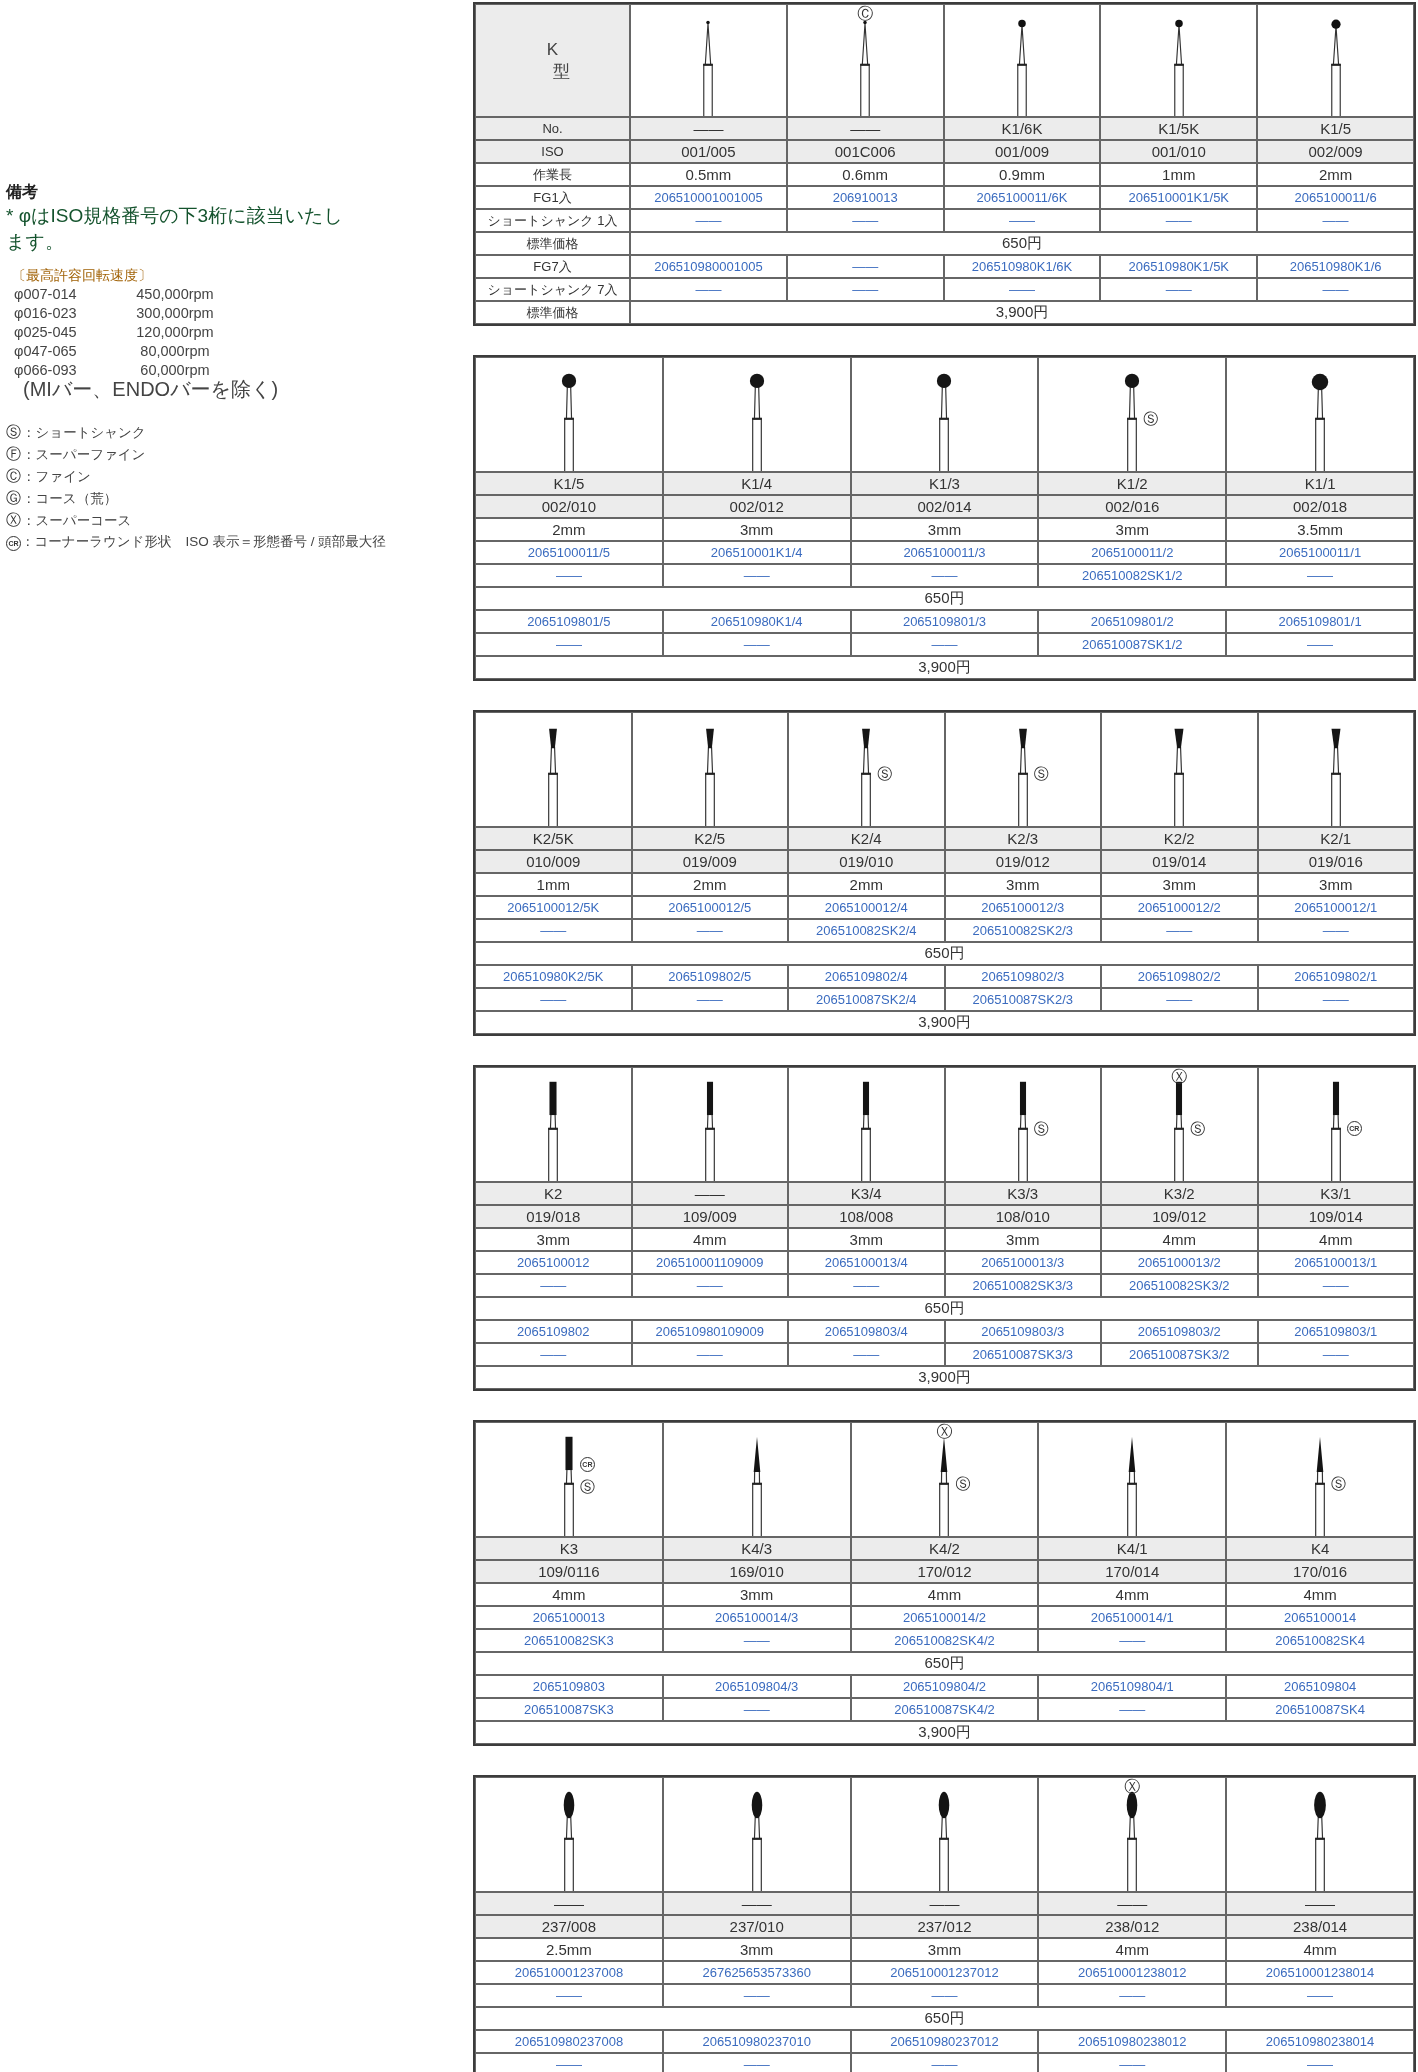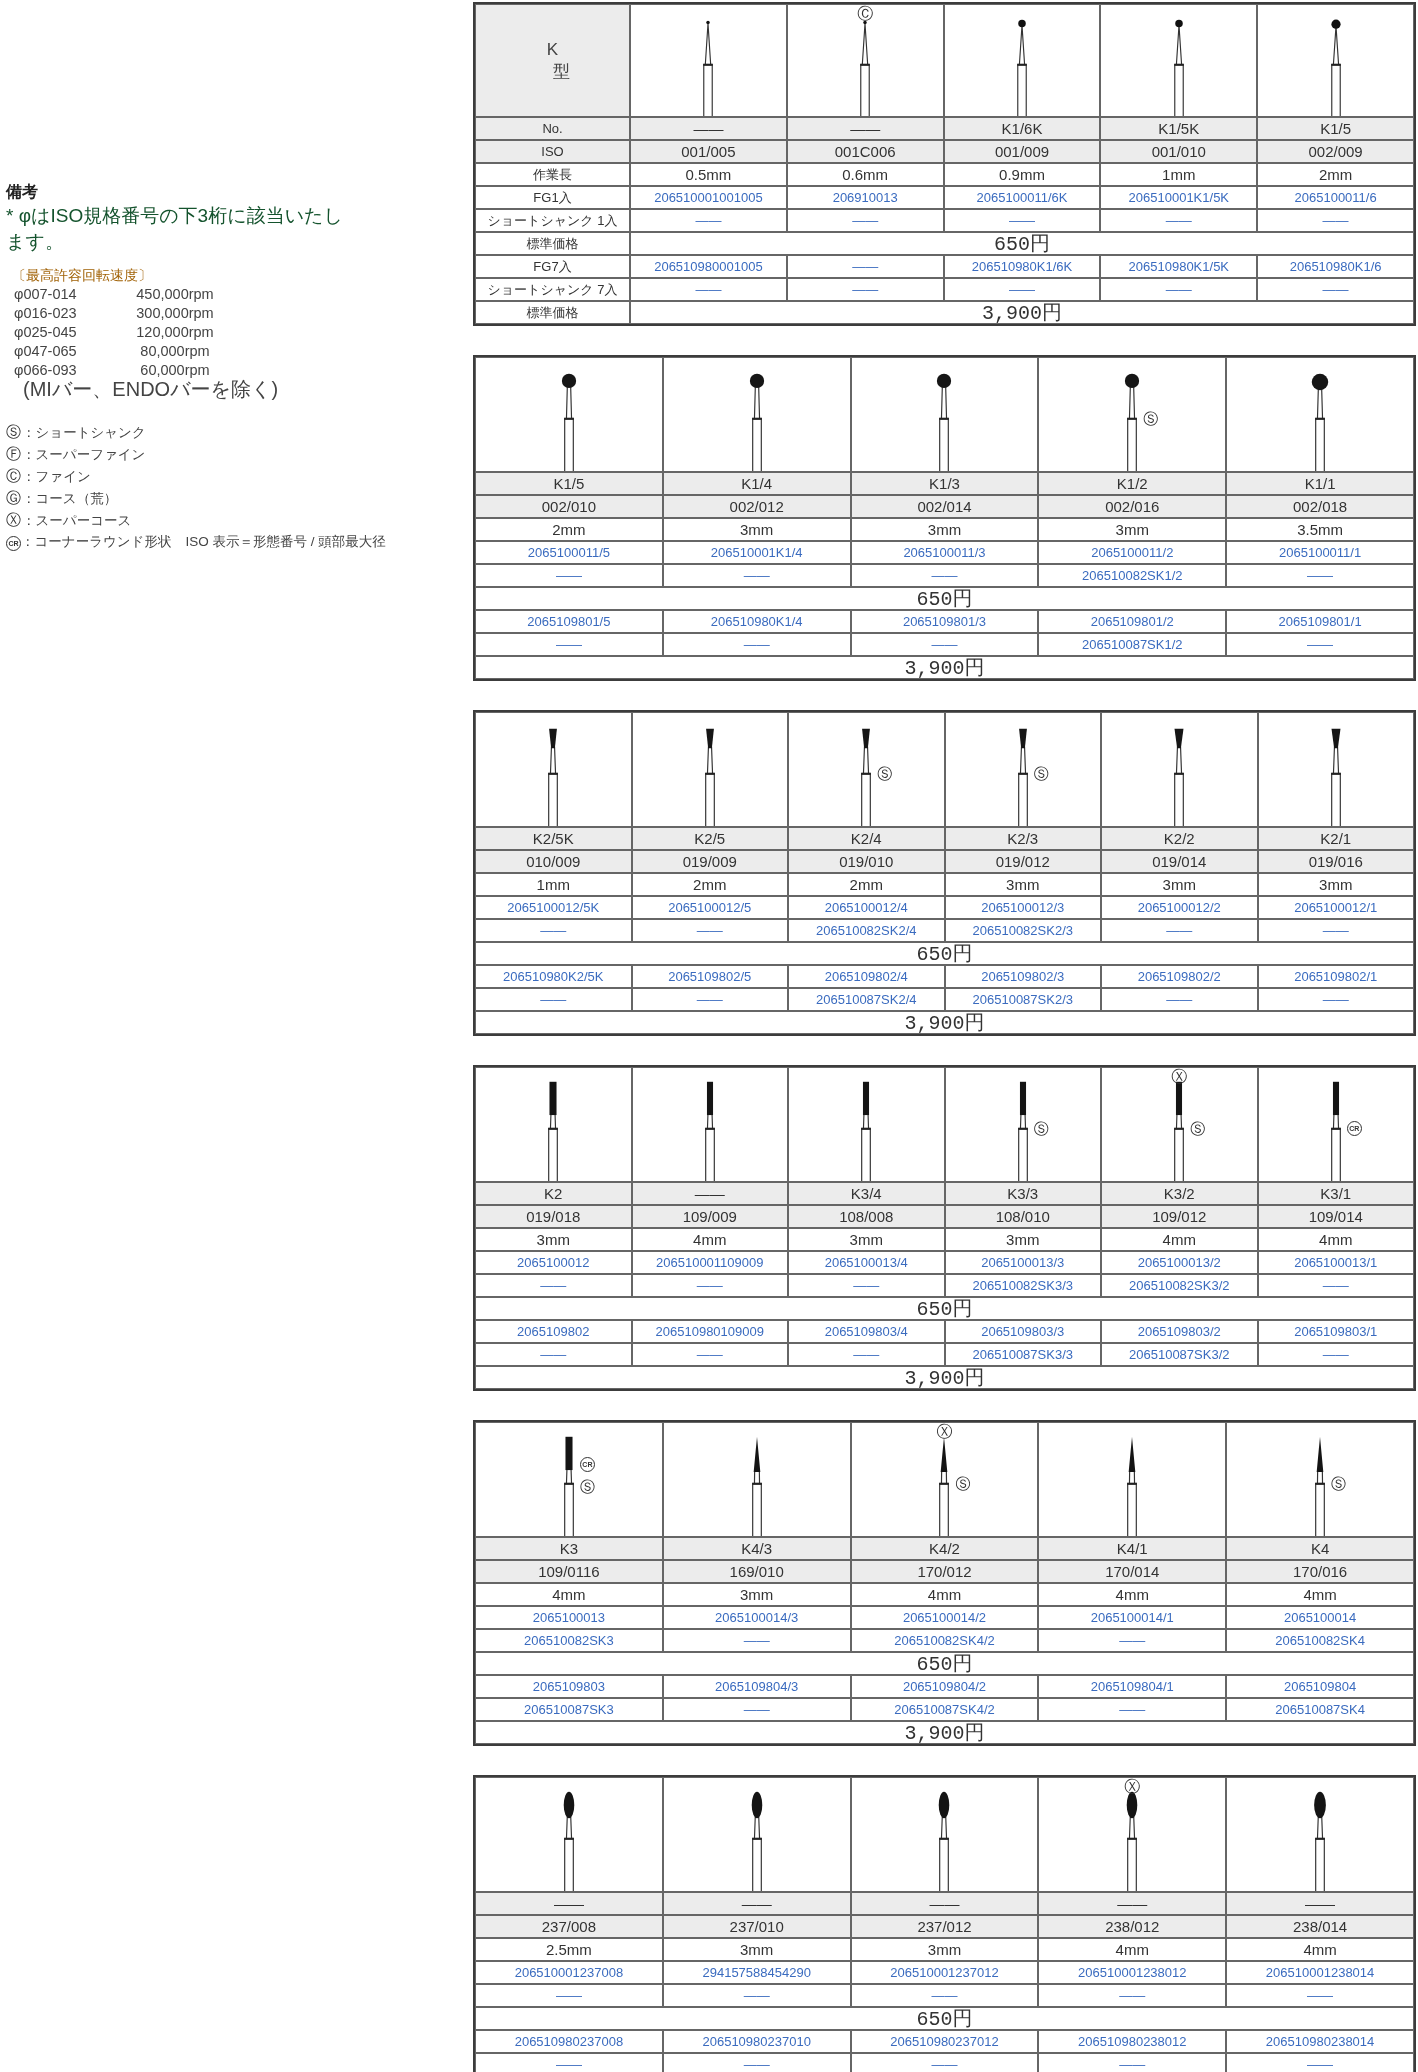--- a/index.html
+++ b/index.html
@@ -23,21 +23,21 @@
   .tables{position:absolute;left:473px;top:2px;width:943px;display:flex;flex-direction:column;gap:29px;}
   .btable{display:grid;border:2px solid #3c3c3c;background:#fff;}
   .cell{
     border:1px solid #666;display:flex;align-items:center;justify-content:center;
     box-sizing:border-box;overflow:hidden;white-space:nowrap;background:#fff;
   }
   .r-grey{background:#ececec;}
   .f-lbl{font-size:13px;color:#333;}
   .f-val{font-size:15px;color:#333;}
   .f-code{font-size:13px;color:#3a6bbf;}
-  .f-price{font-size:20px;color:#333;font-family:Liberation Mono, monospace;}
+  .f-price{font-size:15px;color:#333;}
   .img-cell{position:relative;}
   .img-cell svg{position:absolute;bottom:-1px;left:50%;transform:translateX(-50%);height:97%;}
   .khdr{flex-direction:column;font-size:17px;color:#444;line-height:22px;}
   .khdr .l2{transform:translateX(9px);}
   .sym-above{position:absolute;top:1px;left:50%;transform:translateX(-50%);font-size:16px;color:#333;line-height:1;}
   .sym-side{position:absolute;left:calc(50% + 11px);top:47%;display:flex;flex-direction:column;gap:7px;font-size:15px;color:#333;line-height:1;align-items:center;}
   .sym-side.two{top:30%;}
   .crbadge{display:inline-block;width:15px;height:15px;border:1px solid #333;border-radius:50%;
     font-size:7px;font-weight:bold;line-height:13px;text-align:center;color:#333;background:#fff;box-sizing:border-box;}
 </style>
@@ -603,21 +603,21 @@
       <div class="cell f-val r-grey">237/010</div>
       <div class="cell f-val r-grey">237/012</div>
       <div class="cell f-val r-grey">238/012</div>
       <div class="cell f-val r-grey">238/014</div>
       <div class="cell f-val">2.5mm</div>
       <div class="cell f-val">3mm</div>
       <div class="cell f-val">3mm</div>
       <div class="cell f-val">4mm</div>
       <div class="cell f-val">4mm</div>
       <div class="cell f-code">206510001237008</div>
-      <div class="cell f-code">294157588454290</div>
+      <div class="cell f-code">267625653573360</div>
       <div class="cell f-code">206510001237012</div>
       <div class="cell f-code">206510001238012</div>
       <div class="cell f-code">206510001238014</div>
       <div class="cell f-code">——</div>
       <div class="cell f-code">——</div>
       <div class="cell f-code">——</div>
       <div class="cell f-code">——</div>
       <div class="cell f-code">——</div>
       <div class="cell f-price" style="grid-column: 1 / -1;">650円</div>
       <div class="cell f-code">206510980237008</div>

